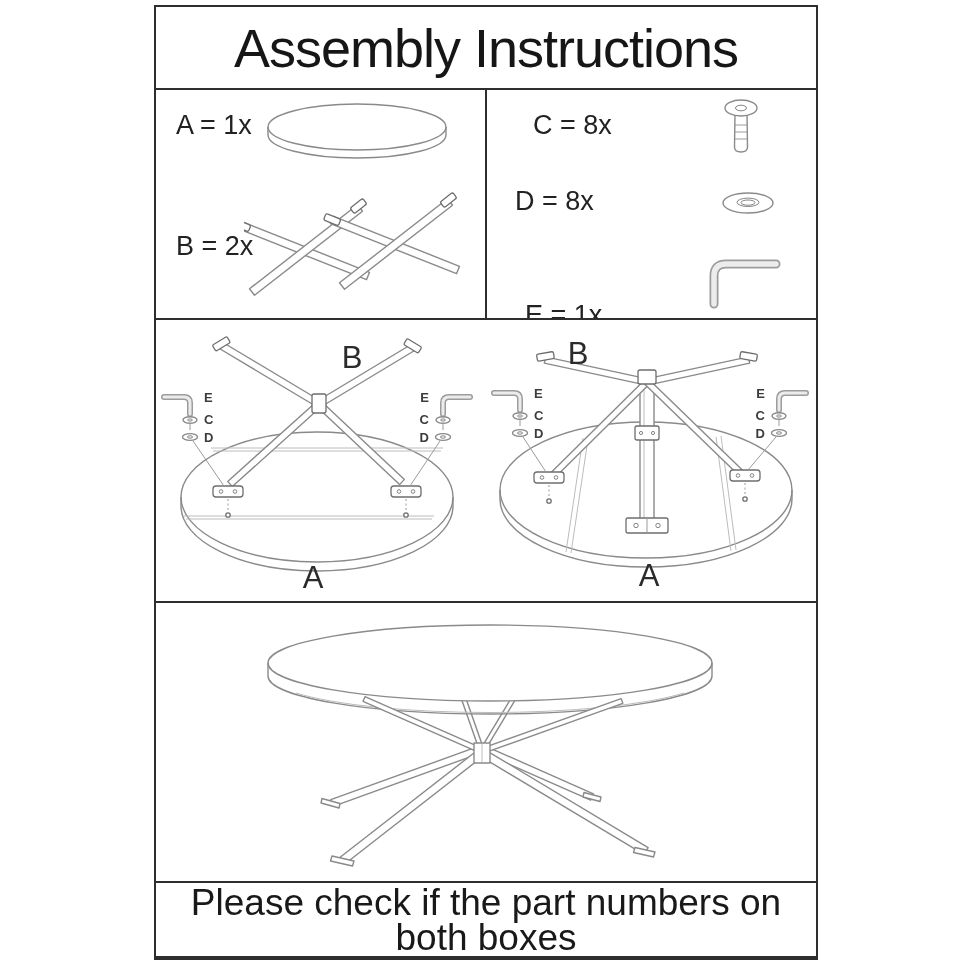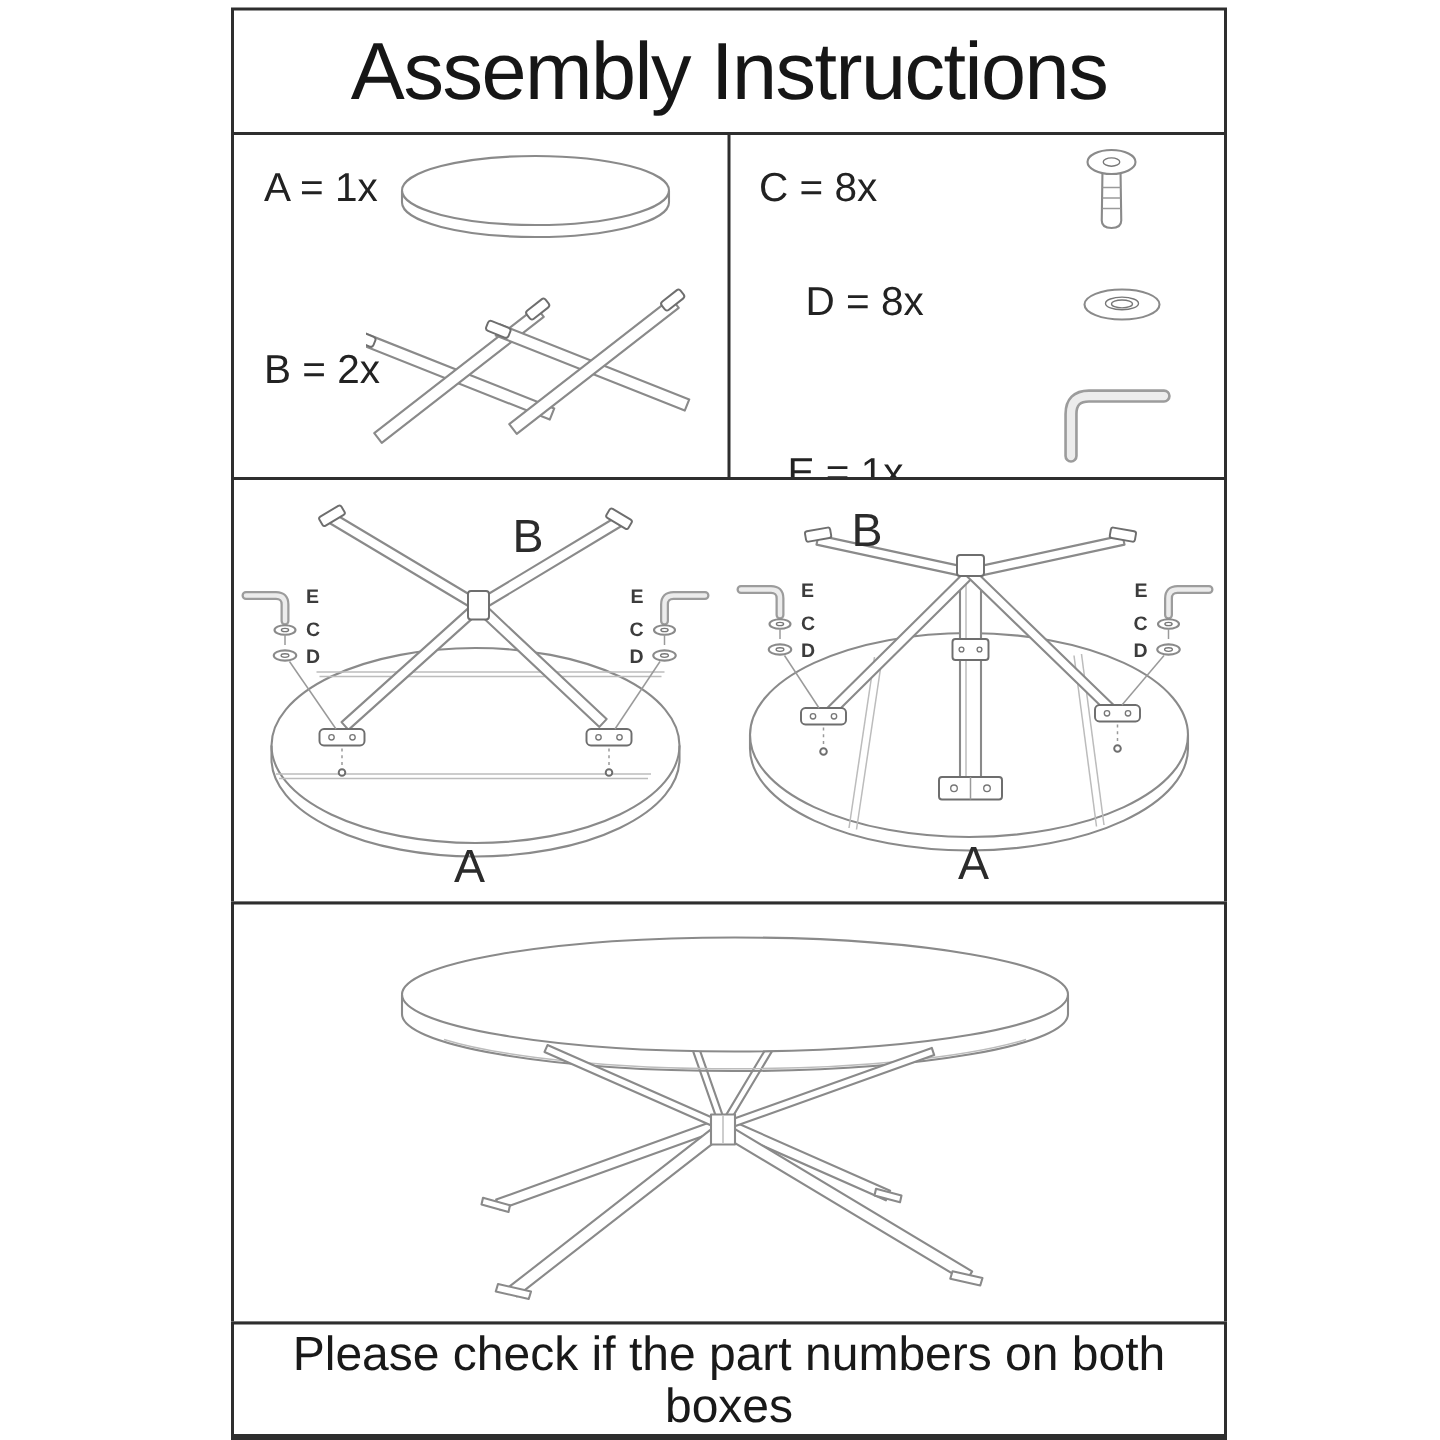--- a/index.html
+++ b/index.html
@@ -19,21 +19,21 @@
     position:absolute;left:0;width:664px;box-sizing:border-box;
     border:2px solid var(--border);background:#fff;
   }
   #title-box{top:0;height:85px;display:flex;align-items:center;justify-content:center;}
   .title-text{font-size:54px;letter-spacing:-1px;color:#161616;}
   #parts-box{top:83px;height:232px;}
   #assembly-box{top:313px;height:285px;}
   #result-box{top:596px;height:282px;}
   #footer-box{top:876px;height:79px;border-bottom-width:4px;
     display:flex;flex-direction:column;align-items:center;justify-content:center;}
-  .footer-line{font-size:32px;line-height:35px;color:#191919;text-align:center;}
+  .footer-line{font-size:37px;line-height:35px;color:#191919;text-align:center;}
   .part-label{position:absolute;font-size:27px;color:#222;}
   .divider{position:absolute;top:0;bottom:0;width:2px;background:var(--border);}
   .abs{position:absolute;}
   
   .s  {fill:#fff;stroke:var(--line-art);stroke-width:1.4;stroke-linejoin:round;}
   .sn {fill:none;stroke:var(--line-art);stroke-width:1.4;stroke-linejoin:round;}
   .sd {fill:#fff;stroke:#6e6e6e;stroke-width:1.3;stroke-linejoin:round;}
   .faint{fill:none;stroke:#bcbcbc;stroke-width:1;}
   .dash{fill:none;stroke:#9a9a9a;stroke-width:1;stroke-dasharray:2 2.5;}
   .thin{fill:none;stroke:#9a9a9a;stroke-width:1;}
@@ -71,31 +71,31 @@
         <rect class="sd" x="-70" y="-26" width="16" height="7" rx="2" transform="rotate(22 -62 -22)"></rect>
       </g>
       <g transform="translate(150,58)">
         <polygon class="s" points="-63.5,-18.3 62.5,31.7 65.5,24.3 -60.5,-25.7"></polygon>
         <polygon class="s" points="-49.5,47.2 58.5,-36.8 53.5,-43.2 -54.5,40.8"></polygon>
         <rect class="sd" x="48" y="-46" width="16" height="7" rx="2" transform="rotate(-38 56 -40)"></rect>
         <rect class="sd" x="-70" y="-26" width="16" height="7" rx="2" transform="rotate(22 -62 -22)"></rect>
       </g>
     </svg>
 
-    <div class="part-label abs" style="left:350px;top:20px;">C = 8x</div>
+    <div class="part-label abs" style="left:377px;top:20px;">C = 8x</div>
     <svg class="abs" style="left:558px;top:8px;" width="54" height="64" viewBox="0 0 54 64">
       <path class="s" d="M 21,15 L 20.5,49 Q 20.5,54 27,54 Q 33.5,54 33.5,49 L 33,15 Z"></path>
       <line class="thin" x1="21" y1="27" x2="33" y2="27"></line>
       <line class="thin" x1="21" y1="34" x2="33" y2="34"></line>
       <line class="thin" x1="21" y1="41" x2="33" y2="41"></line>
       <ellipse class="s" cx="27" cy="10" rx="16" ry="8"></ellipse>
       <ellipse class="hole" cx="27" cy="10" rx="5.5" ry="2.8"></ellipse>
     </svg>
 
-    <div class="part-label abs" style="left:381px;top:96px;">D = 8x</div>
+    <div class="part-label abs" style="left:359px;top:96px;">D = 8x</div>
     <svg class="abs" style="left:564px;top:100px;" width="56" height="26" viewBox="0 0 56 26">
       <ellipse class="s" cx="28" cy="13" rx="25" ry="10"></ellipse>
       <ellipse class="hole" cx="28" cy="12.3" rx="11" ry="4.2"></ellipse>
       <ellipse class="hole" cx="28" cy="12.6" rx="7" ry="2.6"></ellipse>
     </svg>
 
     <div class="part-label abs" style="left:369px;top:170px;margin-top:40px;">E = 1x</div>
     <svg class="abs" style="left:546px;top:164px;" width="80" height="58" viewBox="0 0 80 58">
       <path class="tube-o" stroke-width="9" d="M 74,10 H 24 Q 12,10 12,22 V 50"></path>
       <path class="tube-i" stroke-width="5.5" d="M 74,10 H 24 Q 12,10 12,22 V 50"></path>

